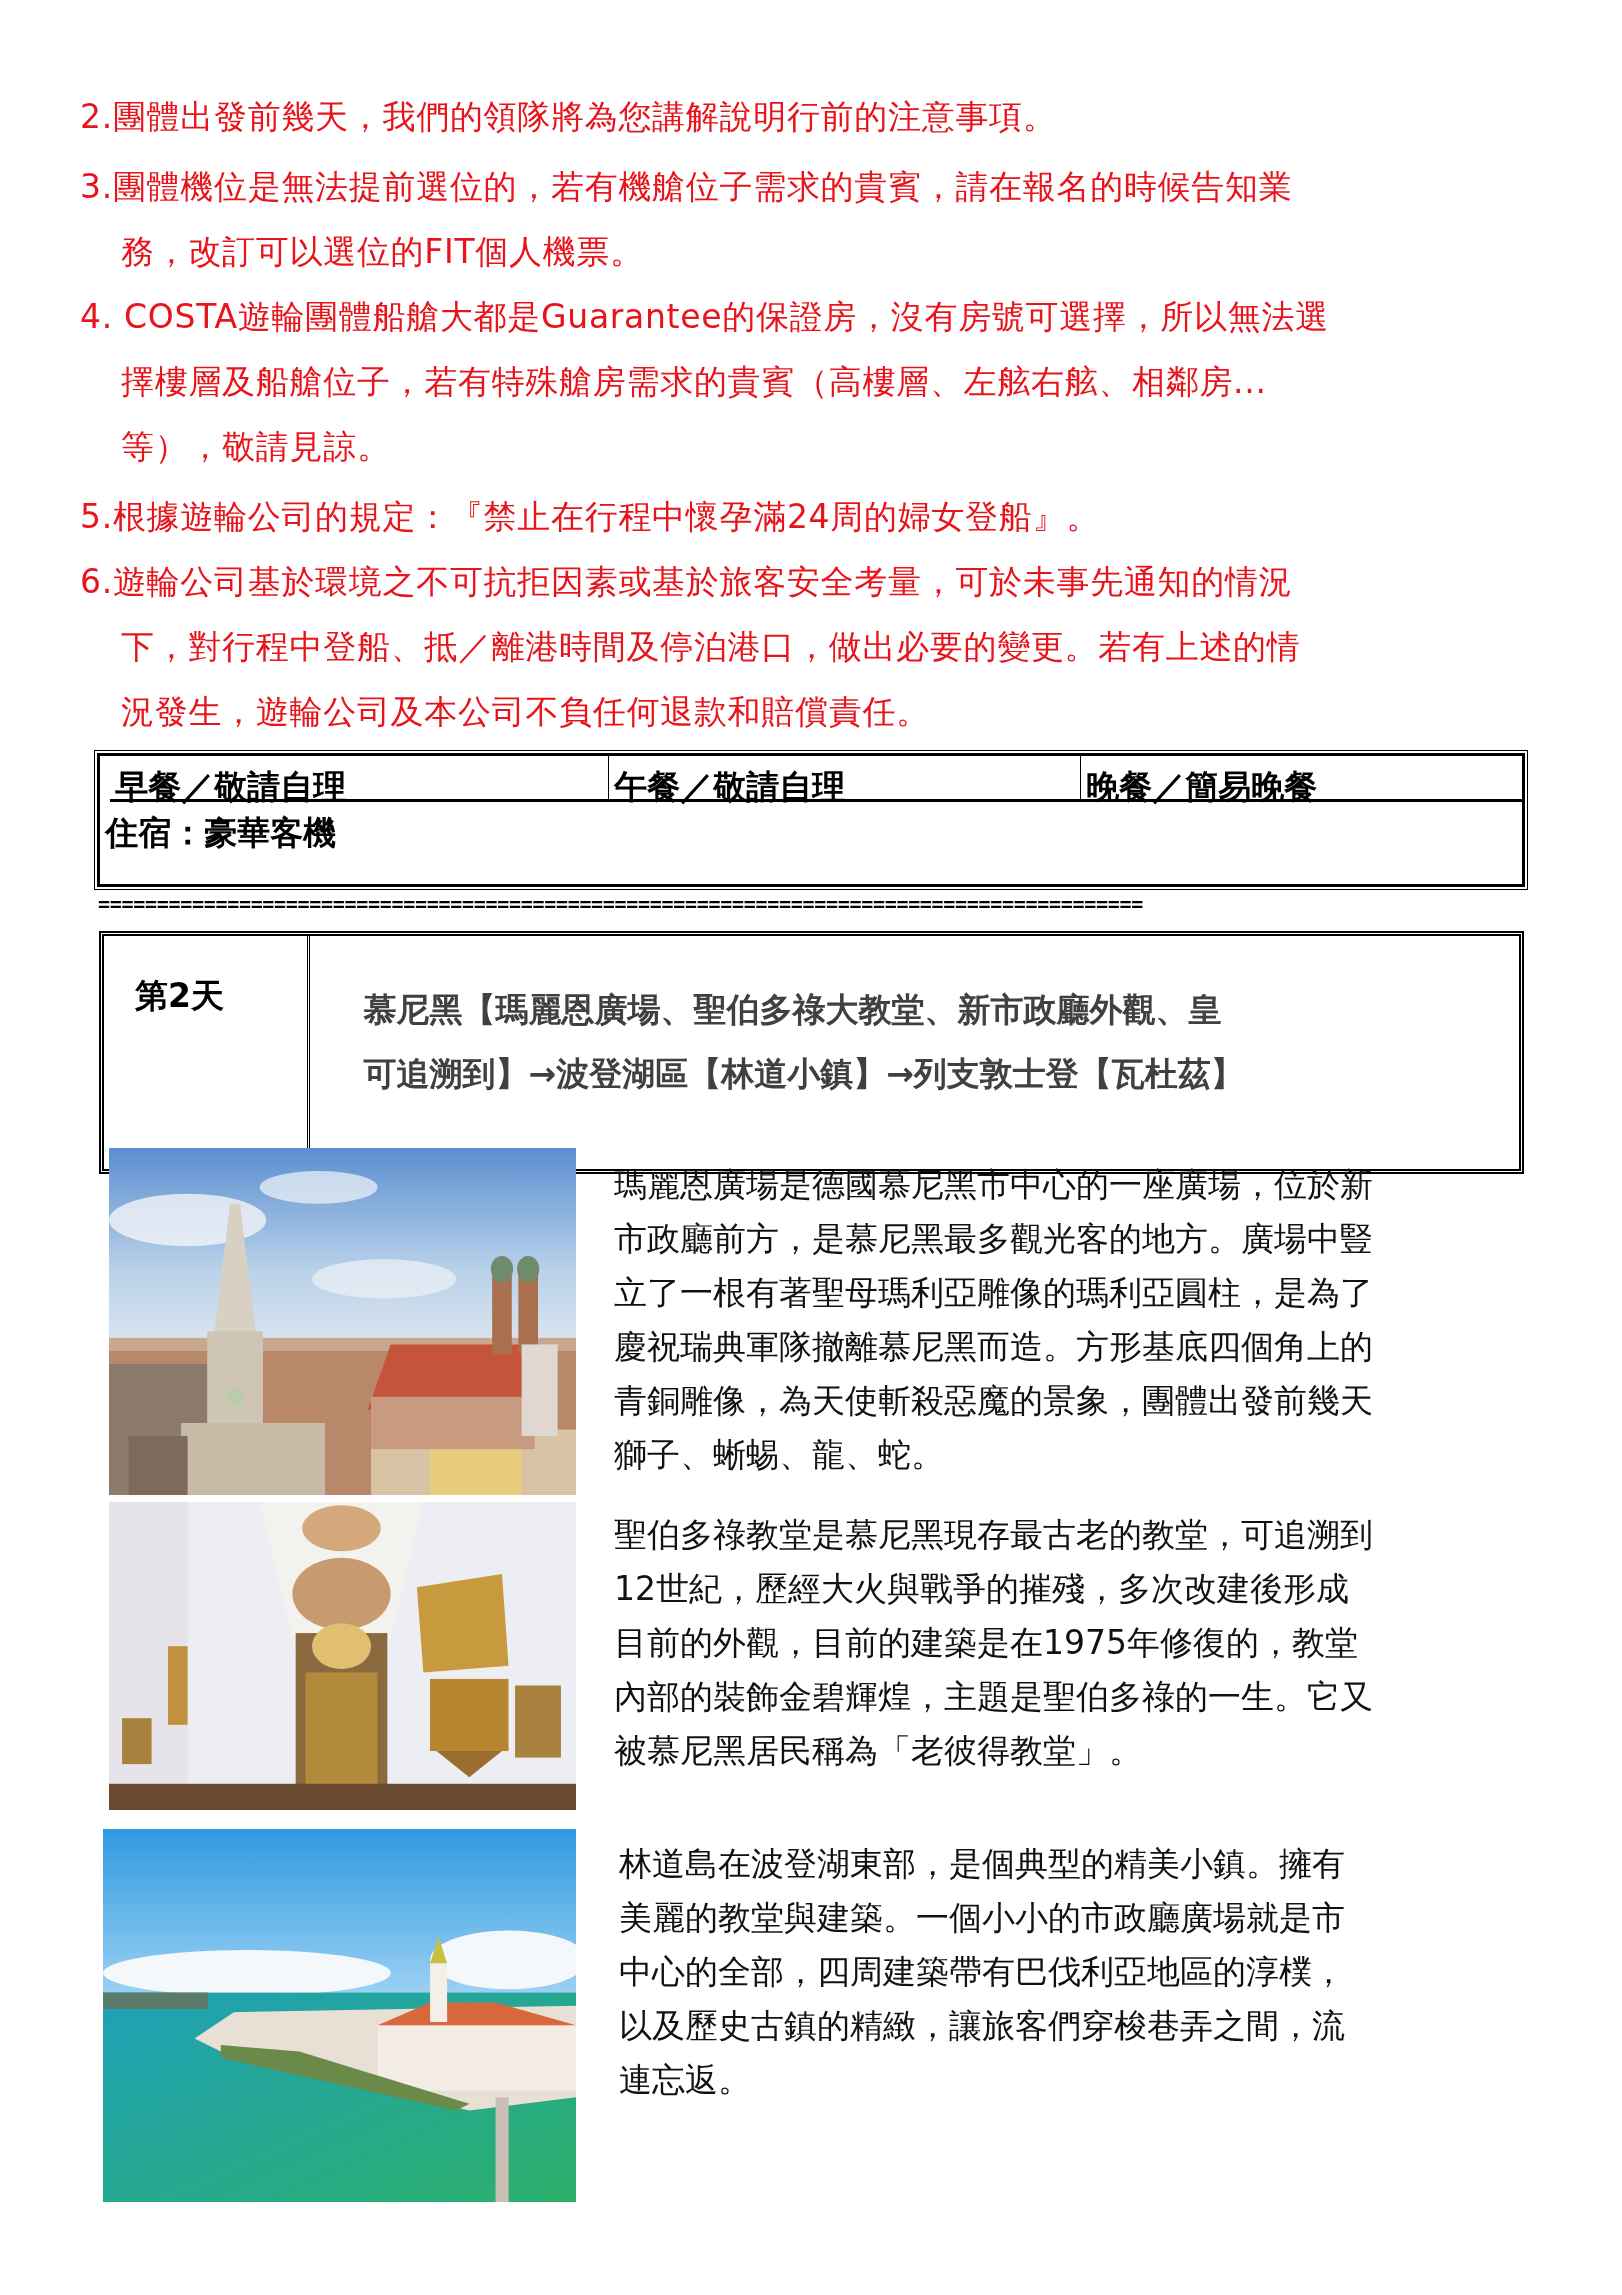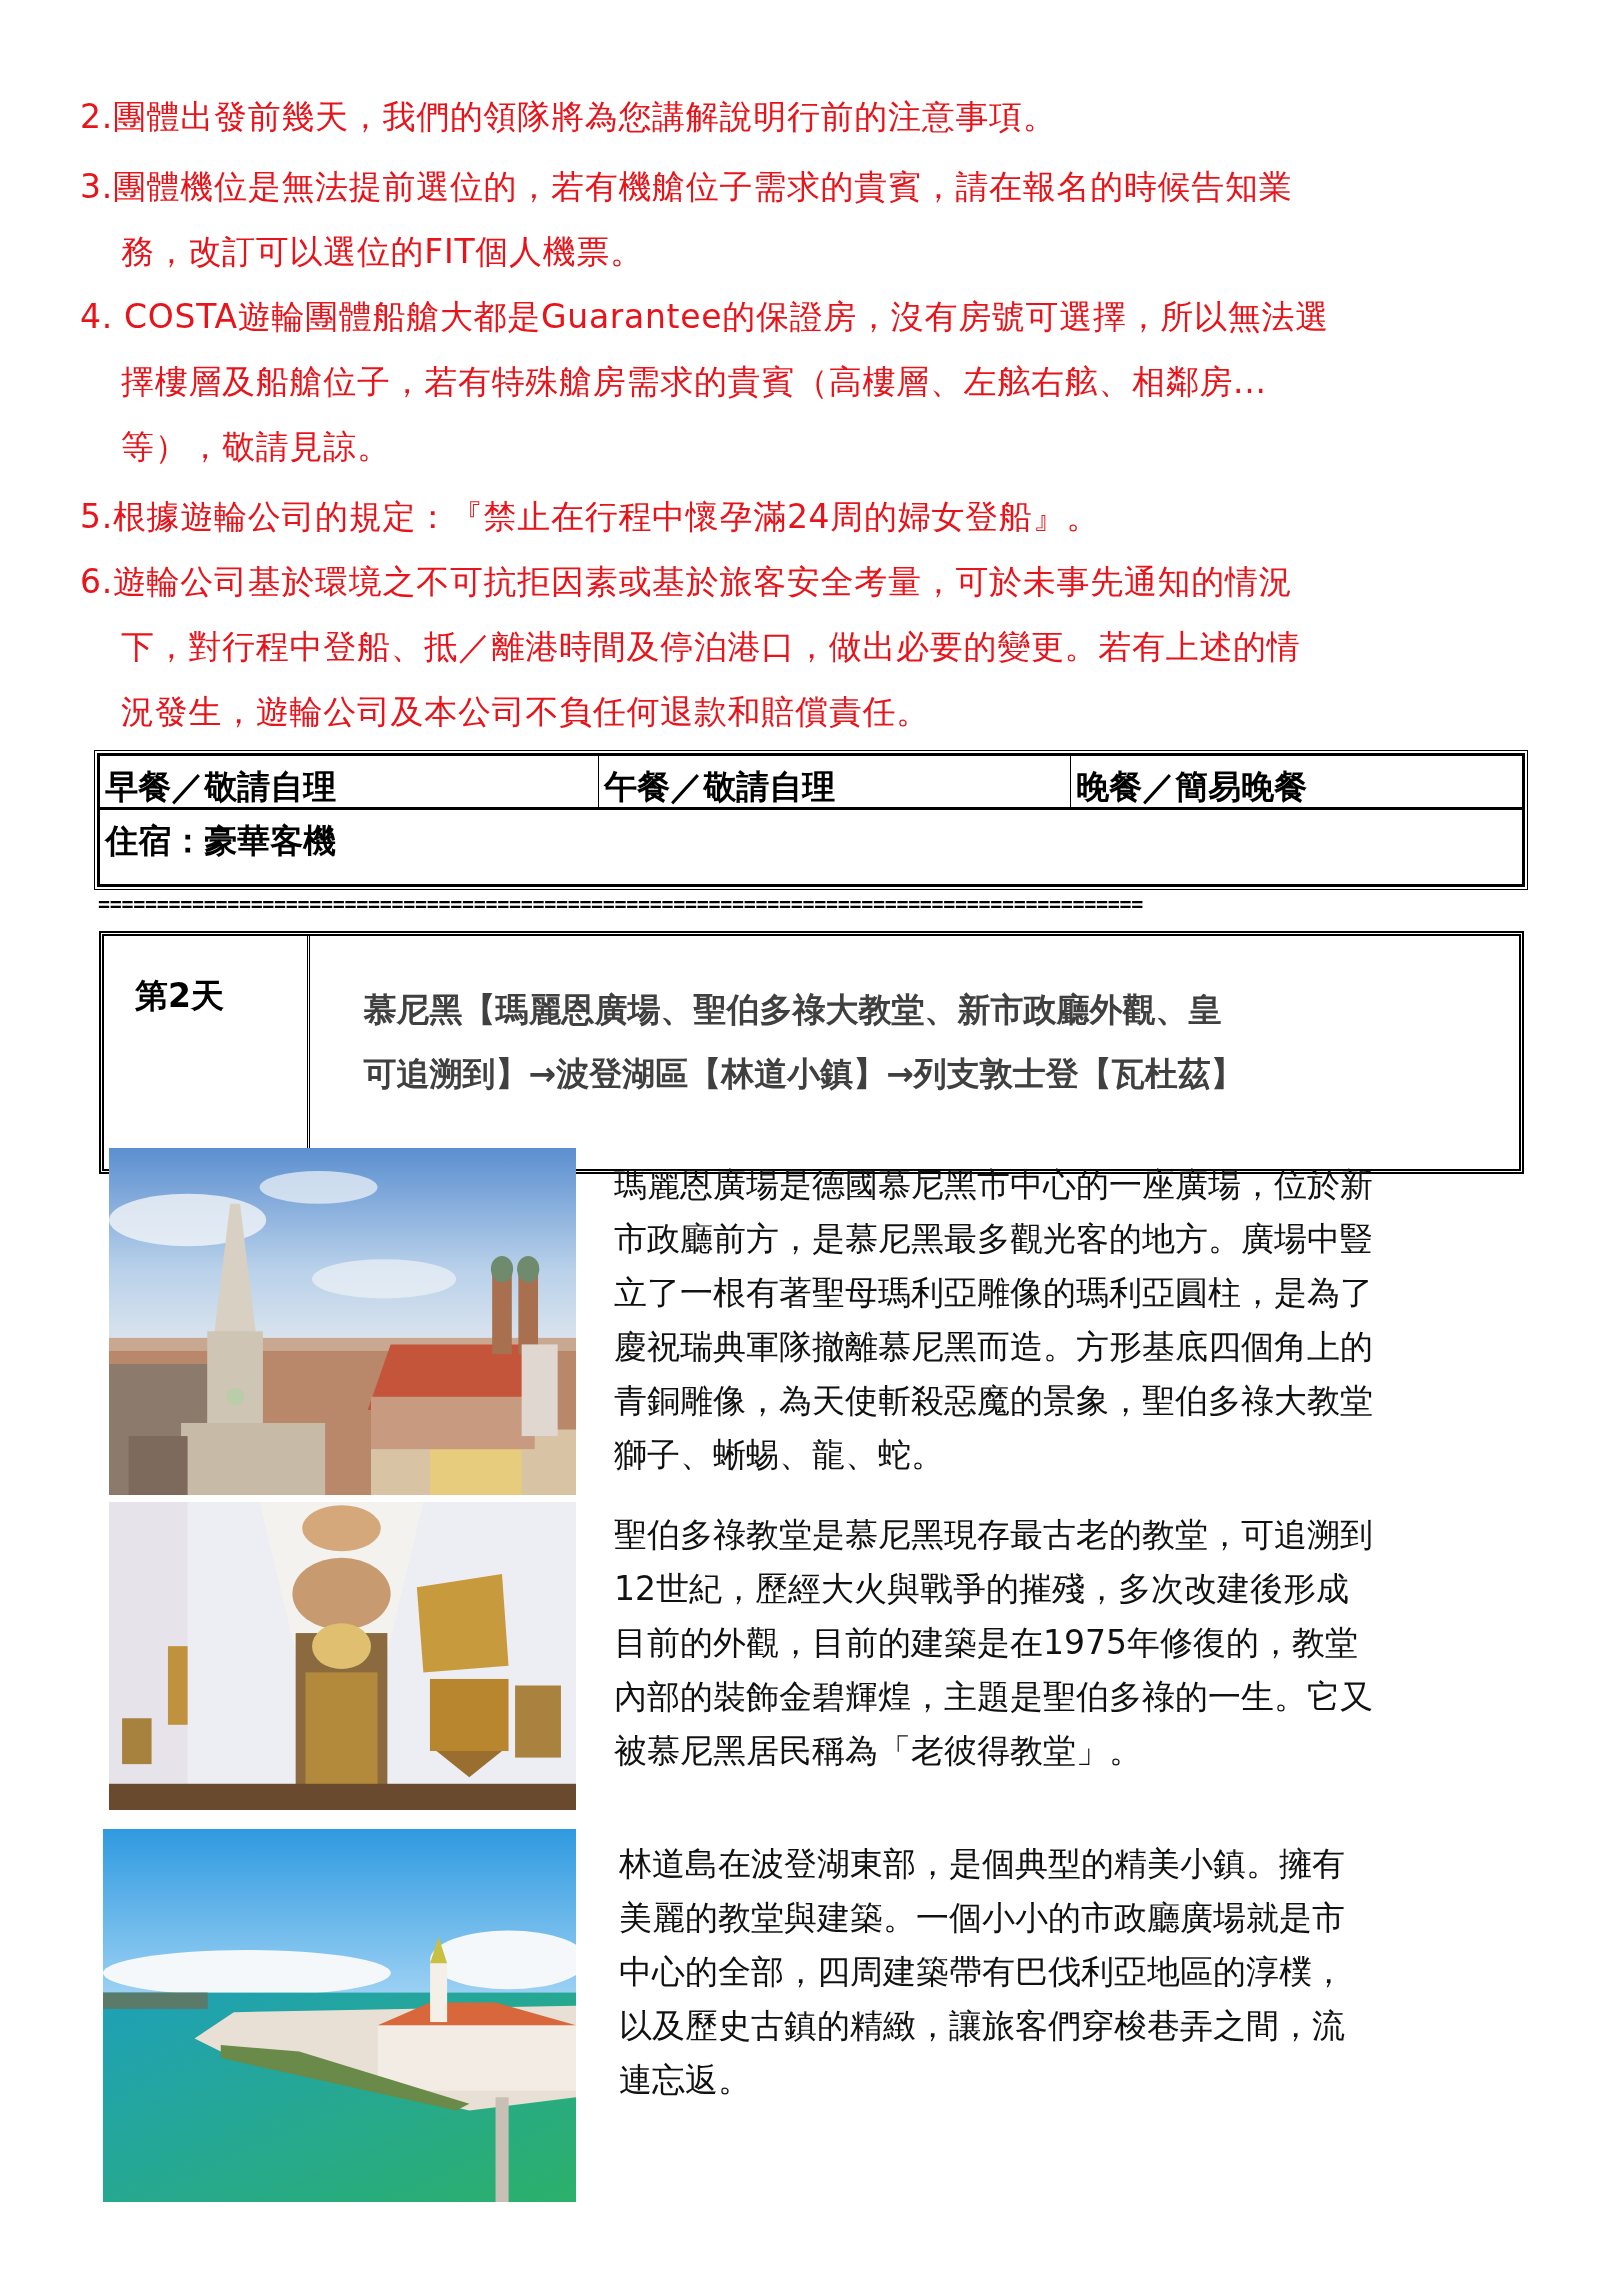--- a/index.html
+++ b/index.html
@@ -9,21 +9,21 @@
   .notes { position: absolute; left: 80px; top: 84px; width: 1440px; }
   .note-line { color: #e8141b; font-size: 33px; line-height: 65px; height: 65px; white-space: nowrap;
                font-family: "DejaVu Sans", sans-serif; letter-spacing: 0.7px; }
   .note-line.indent { padding-left: 41px; }
   .note-line.gap { margin-top: 5.2px; }
 
   
   .meal-table { position: absolute; left: 97px; top: 753px; width: 1428px; height: 134px;
                 box-sizing: border-box; border: 3.3px solid #000; outline: 1.3px solid #000; outline-offset: 2px; }
   .meal-row { display: flex; box-sizing: border-box; }
-  .meal-row.r1 { height: 54px; border-bottom: 3.3px solid #000; }
+  .meal-row.r1 { height: 46px; border-bottom: 3.3px solid #000; margin-left: 10px; }
   .meal-row.r2 { height: 62px; }
   .meal-cell { box-sizing: border-box; font-size: 33px; font-weight: bold; line-height: 62px;
                padding-left: 5.2px; white-space: nowrap; }
   .meal-cell.c1 { width: 499px; border-right: 1.3px solid #000; }
   .meal-cell.c2 { width: 472px; border-right: 1.3px solid #000; }
   .meal-cell.c3 { flex: 1; }
 
   .separator { position: absolute; left: 98px; top: 891px; width: 1428px; height: 26px; overflow: hidden;
                font-family: "DejaVu Sans Mono", monospace; font-size: 20px; line-height: 26px;
                white-space: nowrap; font-weight: bold; letter-spacing: -0.3px; }
@@ -113,21 +113,21 @@
     <rect x="110" y="420" width="220" height="110" fill="#c7bba7"></rect>
     <circle cx="193" cy="380" r="14" fill="#bca"></circle>
     <rect x="30" y="440" width="90" height="90" fill="#7d6a5c"></rect>
   </svg>
 </div>
 <div class="desc" style="left:602px; top:1158px;">
   <div>瑪麗恩廣場是德國慕尼黑市中心的一座廣場，位於新</div>
   <div>市政廳前方，是慕尼黑最多觀光客的地方。廣場中豎</div>
   <div>立了一根有著聖母瑪利亞雕像的瑪利亞圓柱，是為了</div>
   <div>慶祝瑞典軍隊撤離慕尼黑而造。方形基底四個角上的</div>
-  <div>青銅雕像，為天使斬殺惡魔的景象，聖伯多祿大教堂</div>
+  <div>青銅雕像，為天使斬殺惡魔的景象，團體出發前幾天</div>
   <div>獅子、蜥蜴、龍、蛇。</div>
 </div>
 
 <div class="photo" style="left:109px; top:1502px; width:467px; height:308px;">
   <svg viewBox="0 0 713 470" preserveAspectRatio="none">
     <rect width="713" height="470" fill="#eceef4"></rect>
     <polygon points="230,0 480,0 420,250 290,250" fill="#f4f2ee"></polygon>
     <ellipse cx="355" cy="40" rx="60" ry="35" fill="#d4a87a"></ellipse>
     <ellipse cx="355" cy="140" rx="75" ry="55" fill="#c89a70"></ellipse>
     <rect x="285" y="200" width="140" height="250" fill="#8a6a3e"></rect>

